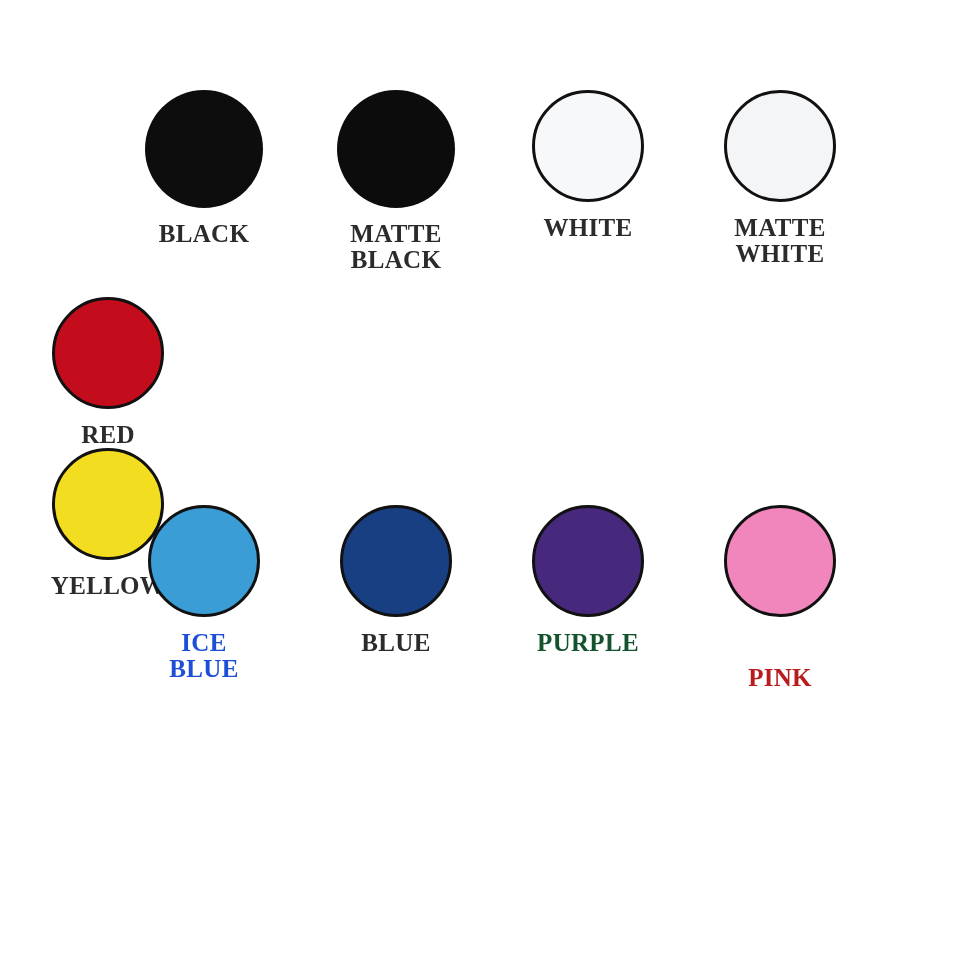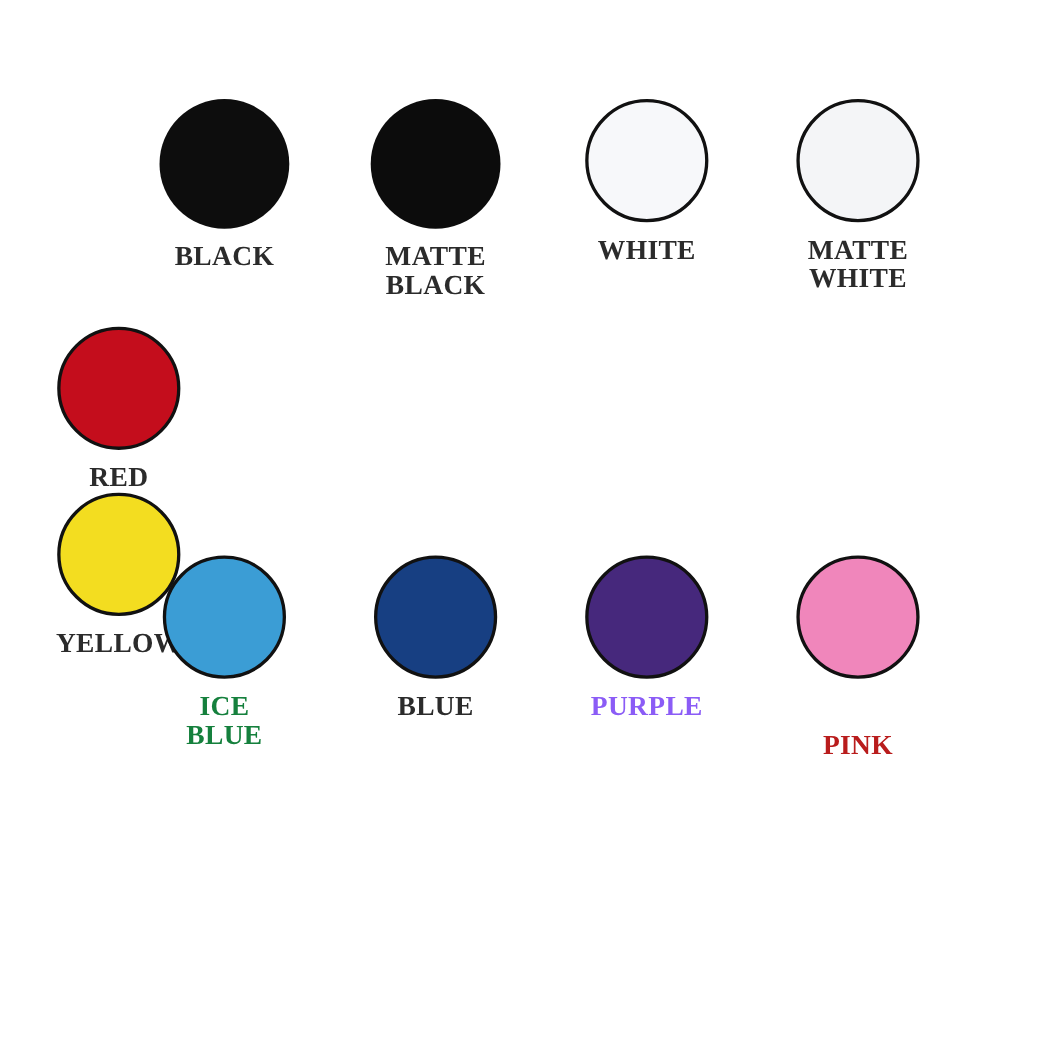--- a/index.html
+++ b/index.html
@@ -104,29 +104,29 @@
         <div class="swatch-label" style="color: rgb(43, 43, 43);">RED</div>
       </div>
       <div class="swatch-cell">
         <div class="swatch-disc" style="background: rgb(243, 221, 32); border-color: rgb(17, 17, 17);"></div>
         <div class="swatch-label" style="color: rgb(43, 43, 43); text-align: right;">YELLOW</div>
       </div>
     </div>
     <div class="swatch-row row-2">
       <div class="swatch-cell">
         <div class="swatch-disc" style="background: rgb(59, 157, 213); border-color: rgb(17, 17, 17);"></div>
-        <div class="swatch-label" style="color: #15803d;">ICE
+        <div class="swatch-label" style="color: #1d4ed8;">ICE
 BLUE</div>
       </div>
       <div class="swatch-cell">
         <div class="swatch-disc" style="background: rgb(23, 63, 130); border-color: rgb(17, 17, 17);"></div>
         <div class="swatch-label" style="color: rgb(43, 43, 43);">BLUE</div>
       </div>
       <div class="swatch-cell">
         <div class="swatch-disc" style="background: rgb(70, 40, 124); border-color: rgb(17, 17, 17);"></div>
-        <div class="swatch-label" style="color: #8b5cf6;">PURPLE</div>
+        <div class="swatch-label" style="color: #14532d;">PURPLE</div>
       </div>
       <div class="swatch-cell">
         <div class="swatch-disc" style="background: rgb(240, 134, 187); border-color: rgb(17, 17, 17);"></div>
         <div class="swatch-label" style="color: #b91c1c; margin-top: 48px;">PINK</div>
       </div>
     </div>
   </div>
 
 </body></html>

